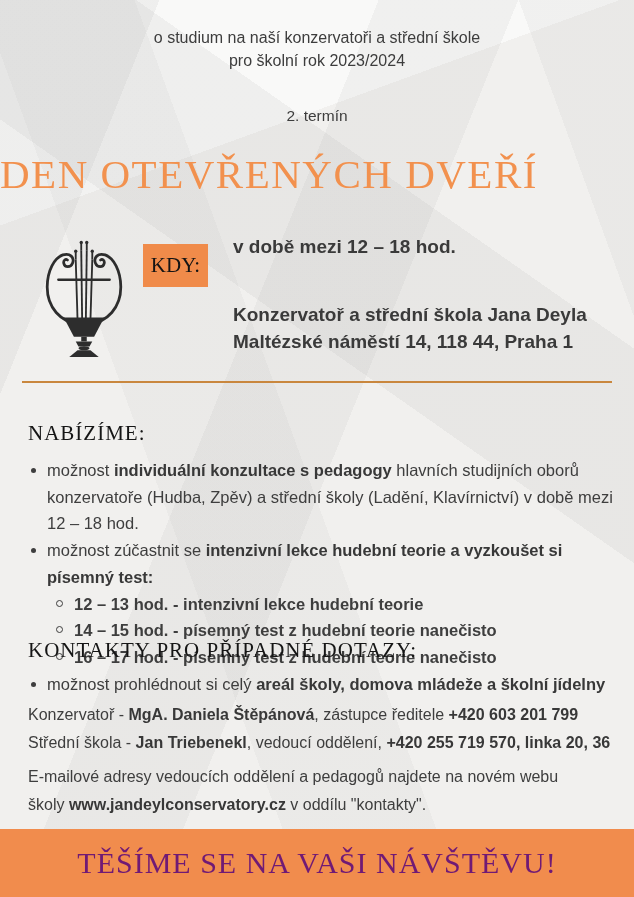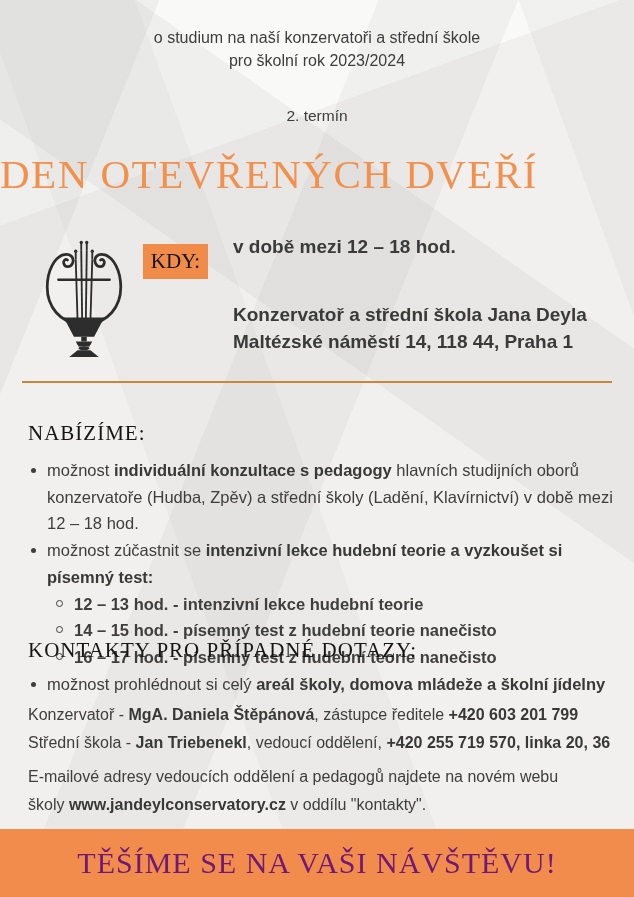--- a/index.html
+++ b/index.html
@@ -31,21 +31,21 @@
   .title {
     position:absolute; top:150px; left:0; right:0;
     text-align:left;
     font-size:41px; letter-spacing:1.5px;
     color:#F2914E; font-weight:normal;
   }
 
   .lyre { position:absolute; left:38px; top:238px; }
 
   .label-box {
-    position:absolute; left:143px; width:65px; height:35px;
+    position:absolute; left:143px; width:65px; height:43px;
     background:#F08B4A;
     display:flex; align-items:center; justify-content:center;
     font-size:21px; color:#141414;
   }
   .kdy-box { top:244px; }
   .kde-box { top:308px; }
 
   .info-text {
     position:absolute; left:233px;
     font-size:19px; line-height:1.42; font-weight:bold; color:#3a3a3a;

